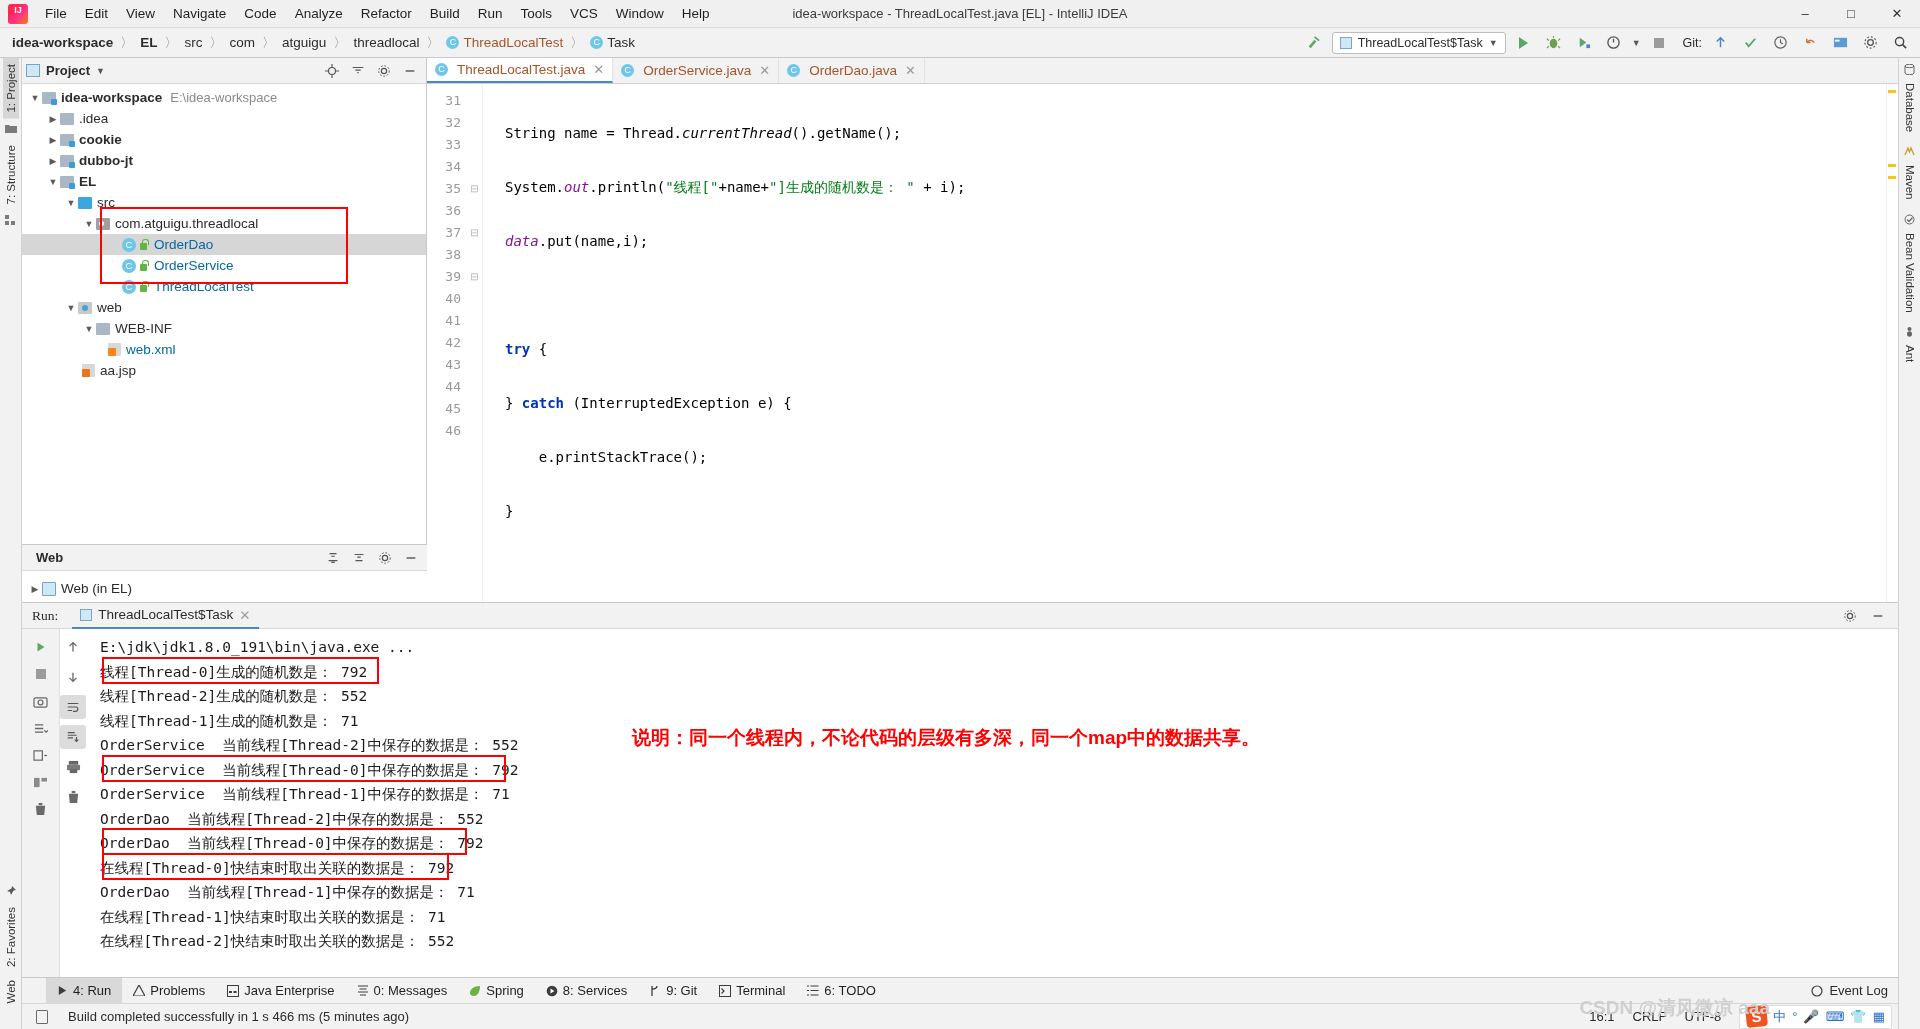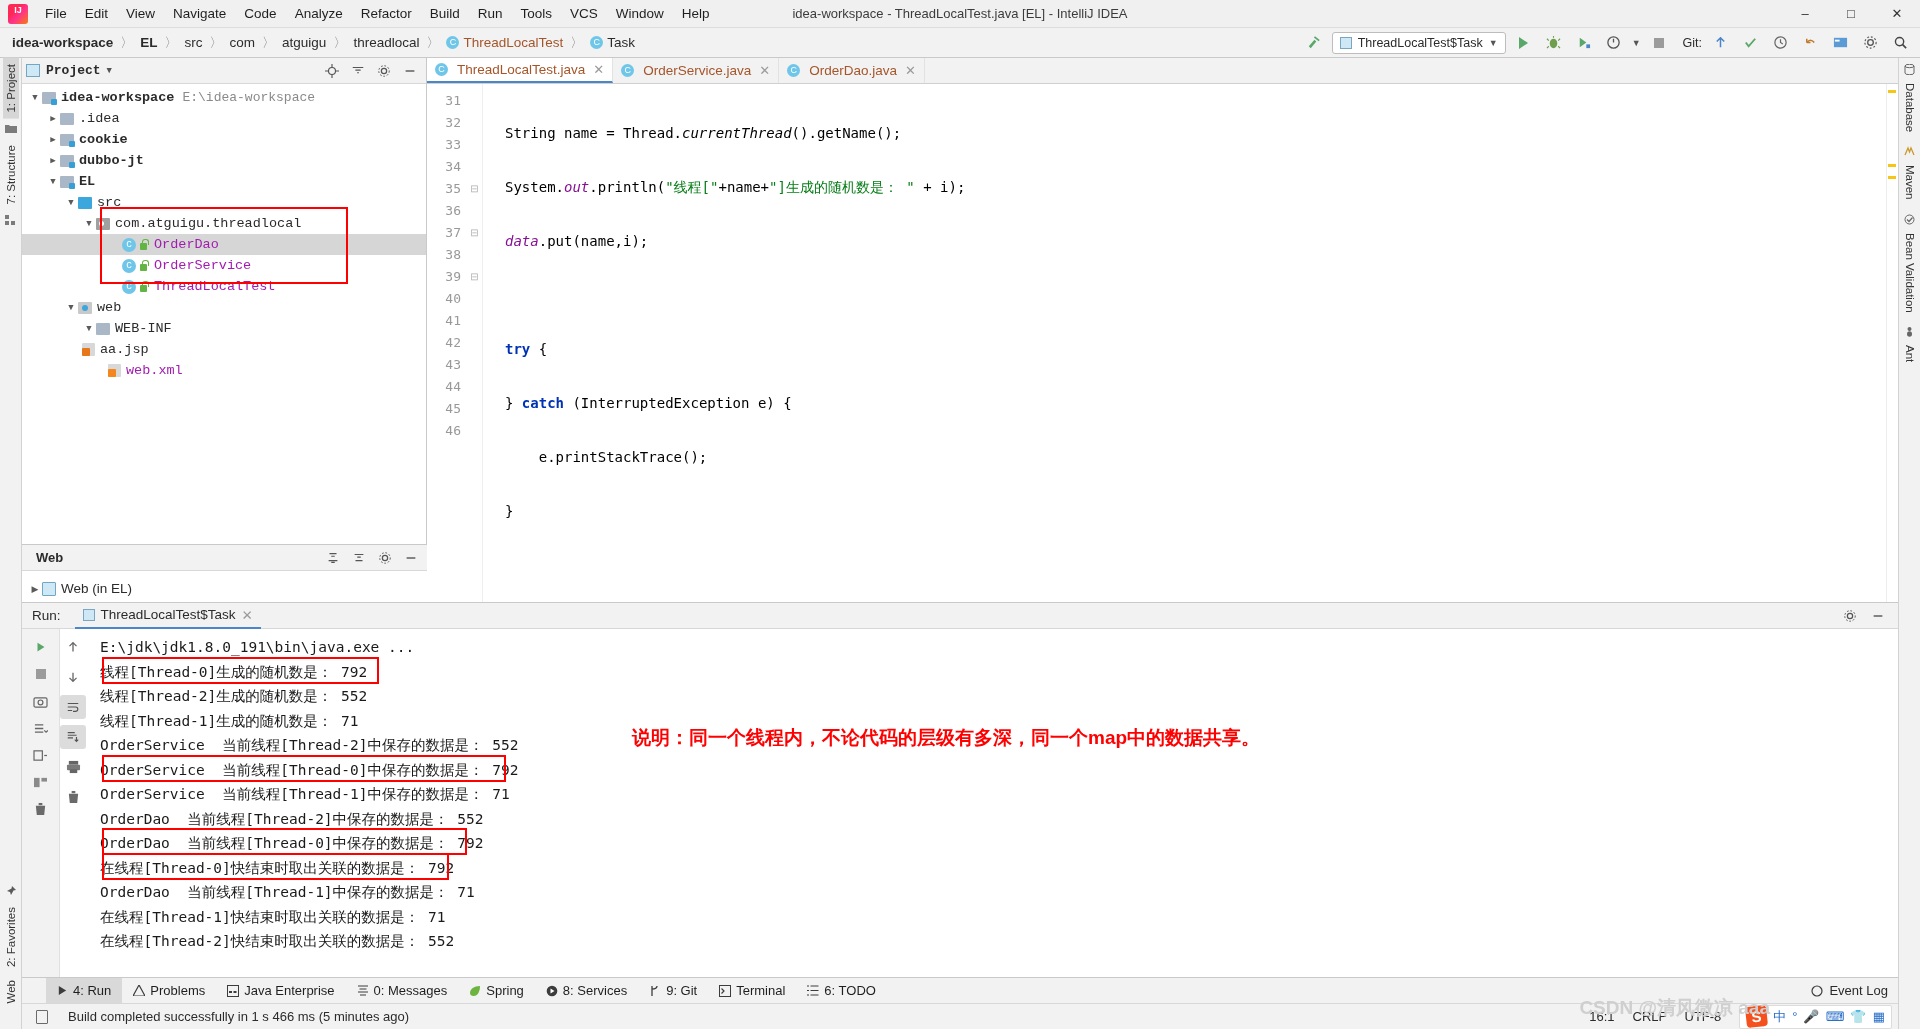--- a/index.html
+++ b/index.html
@@ -80,21 +80,21 @@
   }
   .vtab.sel { background:#d6d6d6; }
   .vtab.down { transform:none; }
   .strip-spacer{flex:1;}
 
   
   .centercol { flex:1 1 auto; display:flex; flex-direction:column; min-width:0; }
   .topsplit { display:flex; flex:1 1 auto; min-height:0; }
 
   
-  .projectpane { width:405px; flex:none; display:flex; flex-direction:column; border-right:1px solid #c9c9c9; background:#fff;font-family:Liberation Mono, monospace;}
+  .projectpane { width:405px; flex:none; display:flex; flex-direction:column; border-right:1px solid #c9c9c9; background:#fff;}
   .pane-header {
     height:26px; background:#f2f2f2; display:flex; align-items:center; padding:0 4px;
     border-bottom:1px solid #d8d8d8; flex:none;
   }
   .pane-title{font-size:13px;font-weight:bold;color:#2b2b2b;margin-left:6px;}
   .pane-caret{margin-left:6px;font-size:9px;color:#555;}
   .pane-actions{margin-left:auto;display:flex;align-items:center;gap:2px;}
   .tree { flex:1 1 auto; overflow:hidden; background:#fff; padding-top:3px; font-size:13.5px; position:relative;}
   .trow{display:flex;align-items:center;height:21px;padding-left:6px;white-space:nowrap;}
   .trow.sel{background:#d6d6d6;}
@@ -114,21 +114,21 @@
   .tlabel{color:#2b2b2b;}
   .tlabel.bold{font-weight:bold;}
   .tpath{color:#8a8a8a;margin-left:8px;font-size:13px;}
   .cls-c{
     width:14px;height:14px;border-radius:50%;background:#6fc6e8;color:#fff;
     font-size:9.5px;line-height:14px;text-align:center;flex:none;margin-right:3px;
   }
   .lockg{width:9px;height:11px;flex:none;margin-right:6px;position:relative;}
   .lockg::before{content:"";position:absolute;left:1px;top:4px;width:7px;height:7px;background:#62b543;border-radius:1px;}
   .lockg::after{content:"";position:absolute;left:3px;top:0px;width:5px;height:5px;border:1.5px solid #62b543;border-bottom:none;border-radius:3px 3px 0 0;}
-  .name-orange{color:#a21caf;}
+  .name-orange{color:#0369a1;}
   .xml-ico{width:13px;height:13px;flex:none;margin-right:5px;position:relative;background:#d8d8d8;border-radius:1px;}
   .xml-ico::after{content:"";position:absolute;left:0;bottom:0;width:8px;height:8px;background:#f4861e;border-radius:1px;}
   .jsp-ico{width:13px;height:13px;flex:none;margin-right:5px;background:#d8d8d8;border-radius:1px;position:relative;}
   .jsp-ico::after{content:"";position:absolute;left:0;bottom:0;width:8px;height:8px;background:#e8761b;border-radius:1px;}
 
   .redbox { position:absolute; border:2.5px solid #ff0000; pointer-events:none; }
 
   
   .webpane{flex:none;display:flex;flex-direction:column;border-top:1px solid #c9c9c9;background:#fff;height:58px;}
   .webpane .pane-header{background:#f2f2f2;}
@@ -162,21 +162,21 @@
   .fld{color:#871094;font-style:italic;}
   .mth{color:#000;font-style:italic;}
   .num{color:#1750eb;}
   .param{background:#eaeaea;color:#777;font-style:normal;border-radius:2px;padding:0 2px;font-size:12px;}
   .errstripe{width:12px;flex:none;background:#fff;position:relative;border-left:1px solid #eee;}
   .stripe-mark{position:absolute;right:2px;width:8px;height:3px;}
 
   
   .runpane{height:375px;flex:none;display:flex;flex-direction:column;border-top:1px solid #c9c9c9;background:#fff;}
   .runheader{height:26px;background:#f2f2f2;display:flex;align-items:center;border-bottom:1px solid #d8d8d8;flex:none;padding-left:10px;}
-  .runlabel{font-size:13.5px;color:#2b2b2b;margin-right:14px;}
+  .runlabel{font-size:13.5px;color:#2b2b2b;margin-right:14px;font-family:Liberation Serif, serif;}
   .runtab{display:flex;align-items:center;gap:6px;padding:0 8px;height:26px;font-size:13.5px;border-bottom:2px solid #4a86c8;}
   .runtab .x{color:#9a9a9a;}
   .runheader-right{margin-left:auto;display:flex;align-items:center;gap:4px;padding-right:8px;}
   .runbody{flex:1 1 auto;display:flex;min-height:0;position:relative;}
   .runtoolbar{width:38px;flex:none;background:#f2f2f2;border-right:1px solid #e0e0e0;display:flex;flex-direction:column;align-items:center;padding-top:6px;gap:3px;}
   .rtb{width:26px;height:24px;display:flex;align-items:center;justify-content:center;border-radius:3px;color:#4a4a4a;}
   .rtb.on{background:#dcdcdc;}
   .runtoolbar2{width:26px;flex:none;background:#fff;display:flex;flex-direction:column;align-items:center;padding-top:6px;gap:6px;}
   .console{
     flex:1 1 auto;position:relative;background:#fff;overflow:hidden;
@@ -478,27 +478,27 @@
               <div class="trow" style="padding-left:42px">
                 <span class="tw">▼</span>
                 <span class="folder webres"></span>
                 <span class="tlabel">web</span>
               </div>
               <div class="trow" style="padding-left:60px">
                 <span class="tw">▼</span>
                 <span class="folder"></span>
                 <span class="tlabel">WEB-INF</span>
               </div>
+              <div class="trow" style="padding-left:86px">
+                <span class="xml-ico"></span>
+                <span class="tlabel name-orange">web.xml</span>
+              </div>
               <div class="trow" style="padding-left:60px">
                 <span class="jsp-ico"></span>
                 <span class="tlabel">aa.jsp</span>
-              </div>
-              <div class="trow" style="padding-left:86px">
-                <span class="xml-ico"></span>
-                <span class="tlabel name-orange">web.xml</span>
               </div>
 
               <div class="redbox" style="left:78px; top:123px; width:248px; height:77px;"></div>
             </div>
           </div>
 
           <div class="webpane">
             <div class="pane-header">
               <span class="pane-title" style="margin-left:10px;">Web</span>
               <span class="pane-actions">

